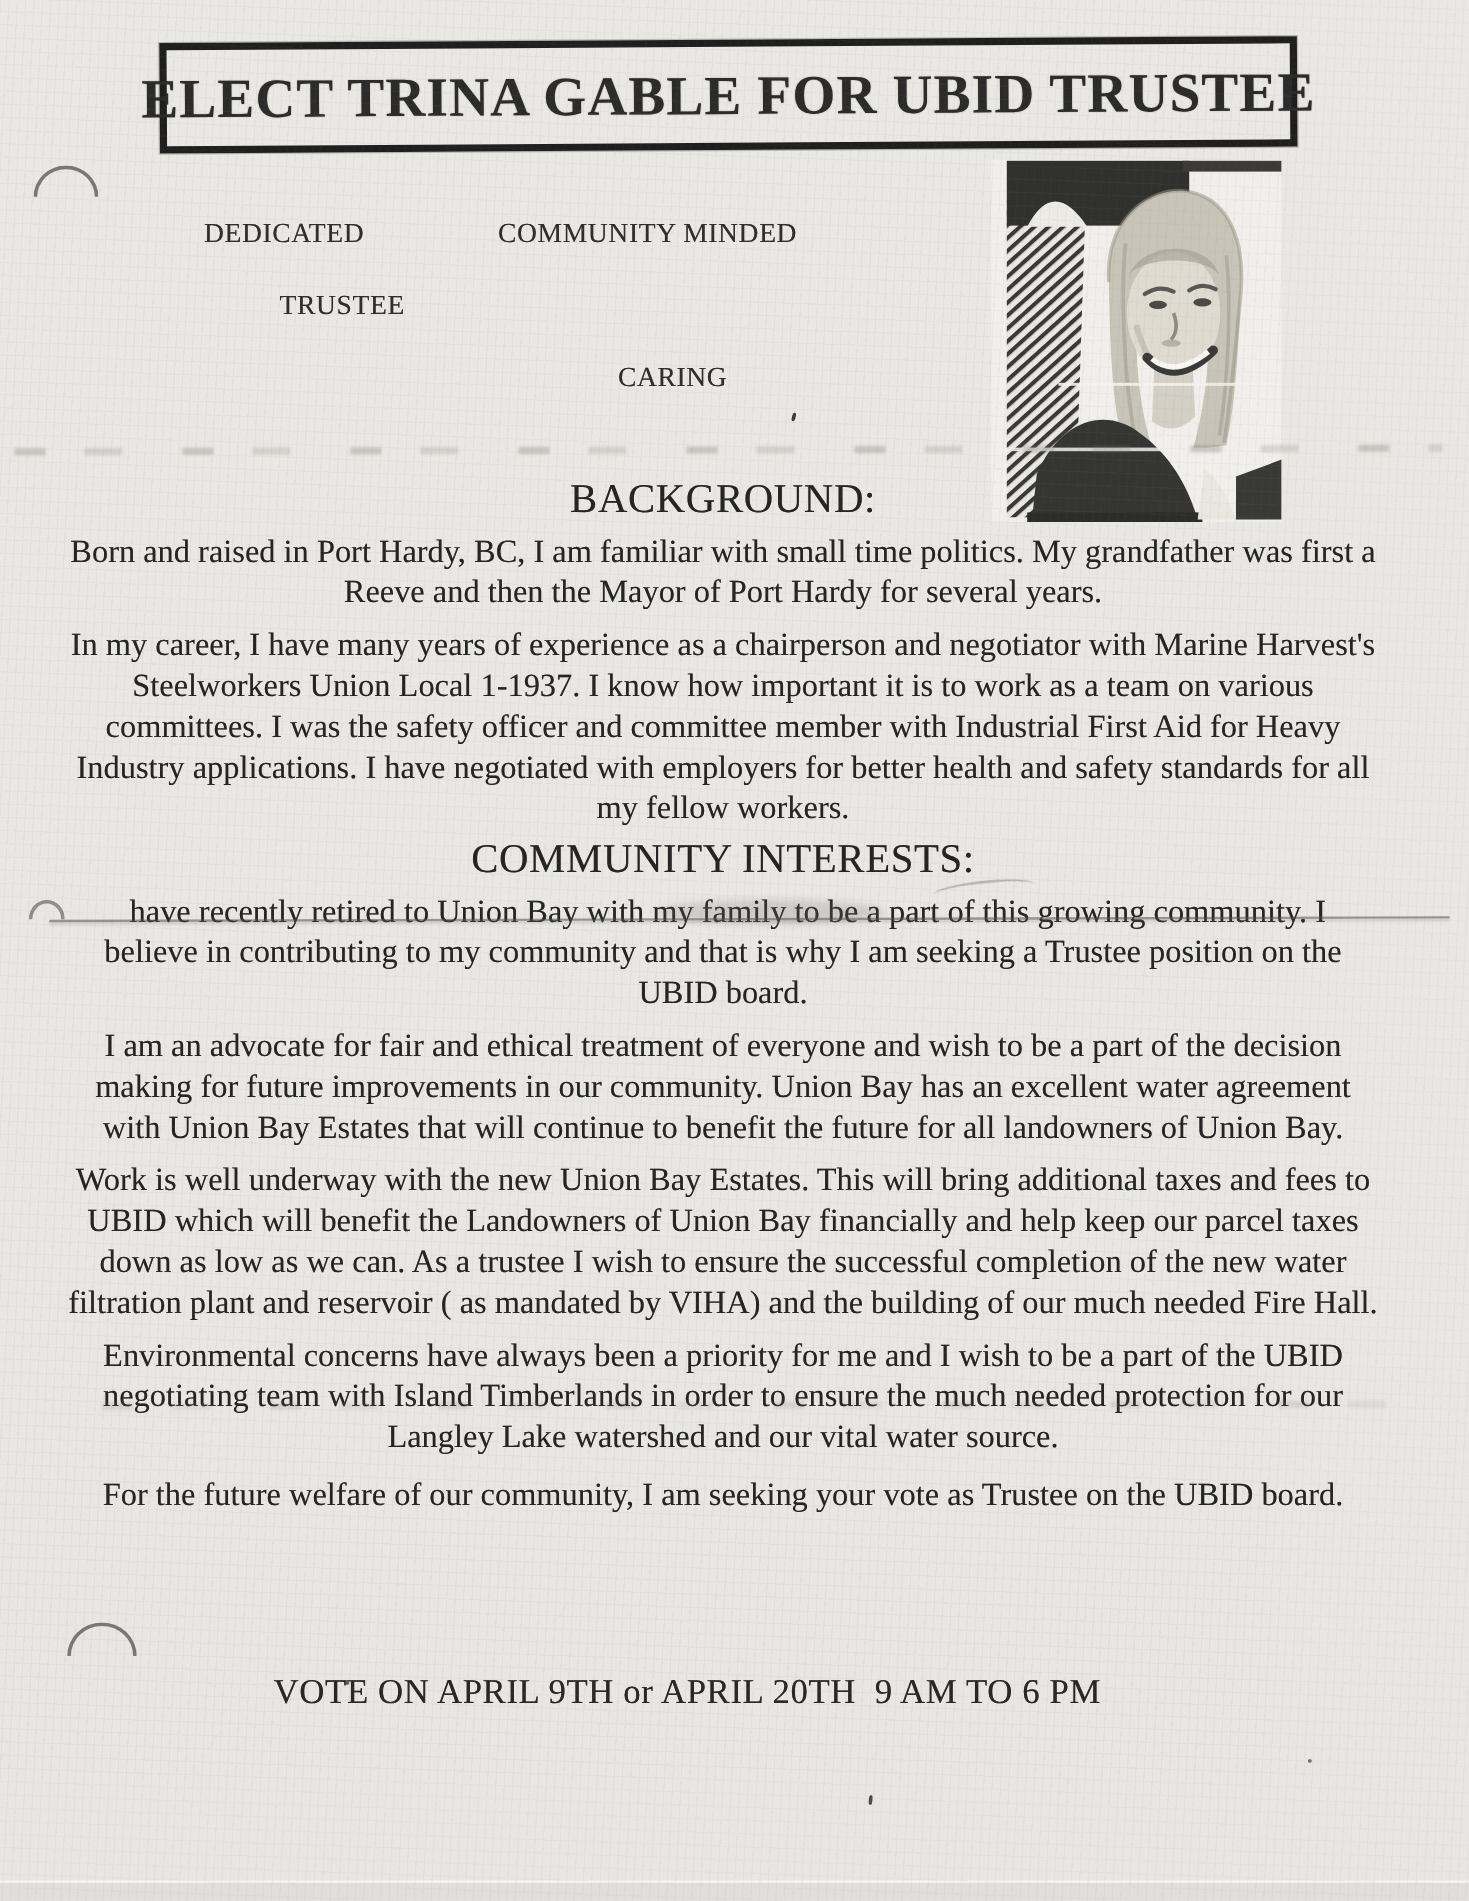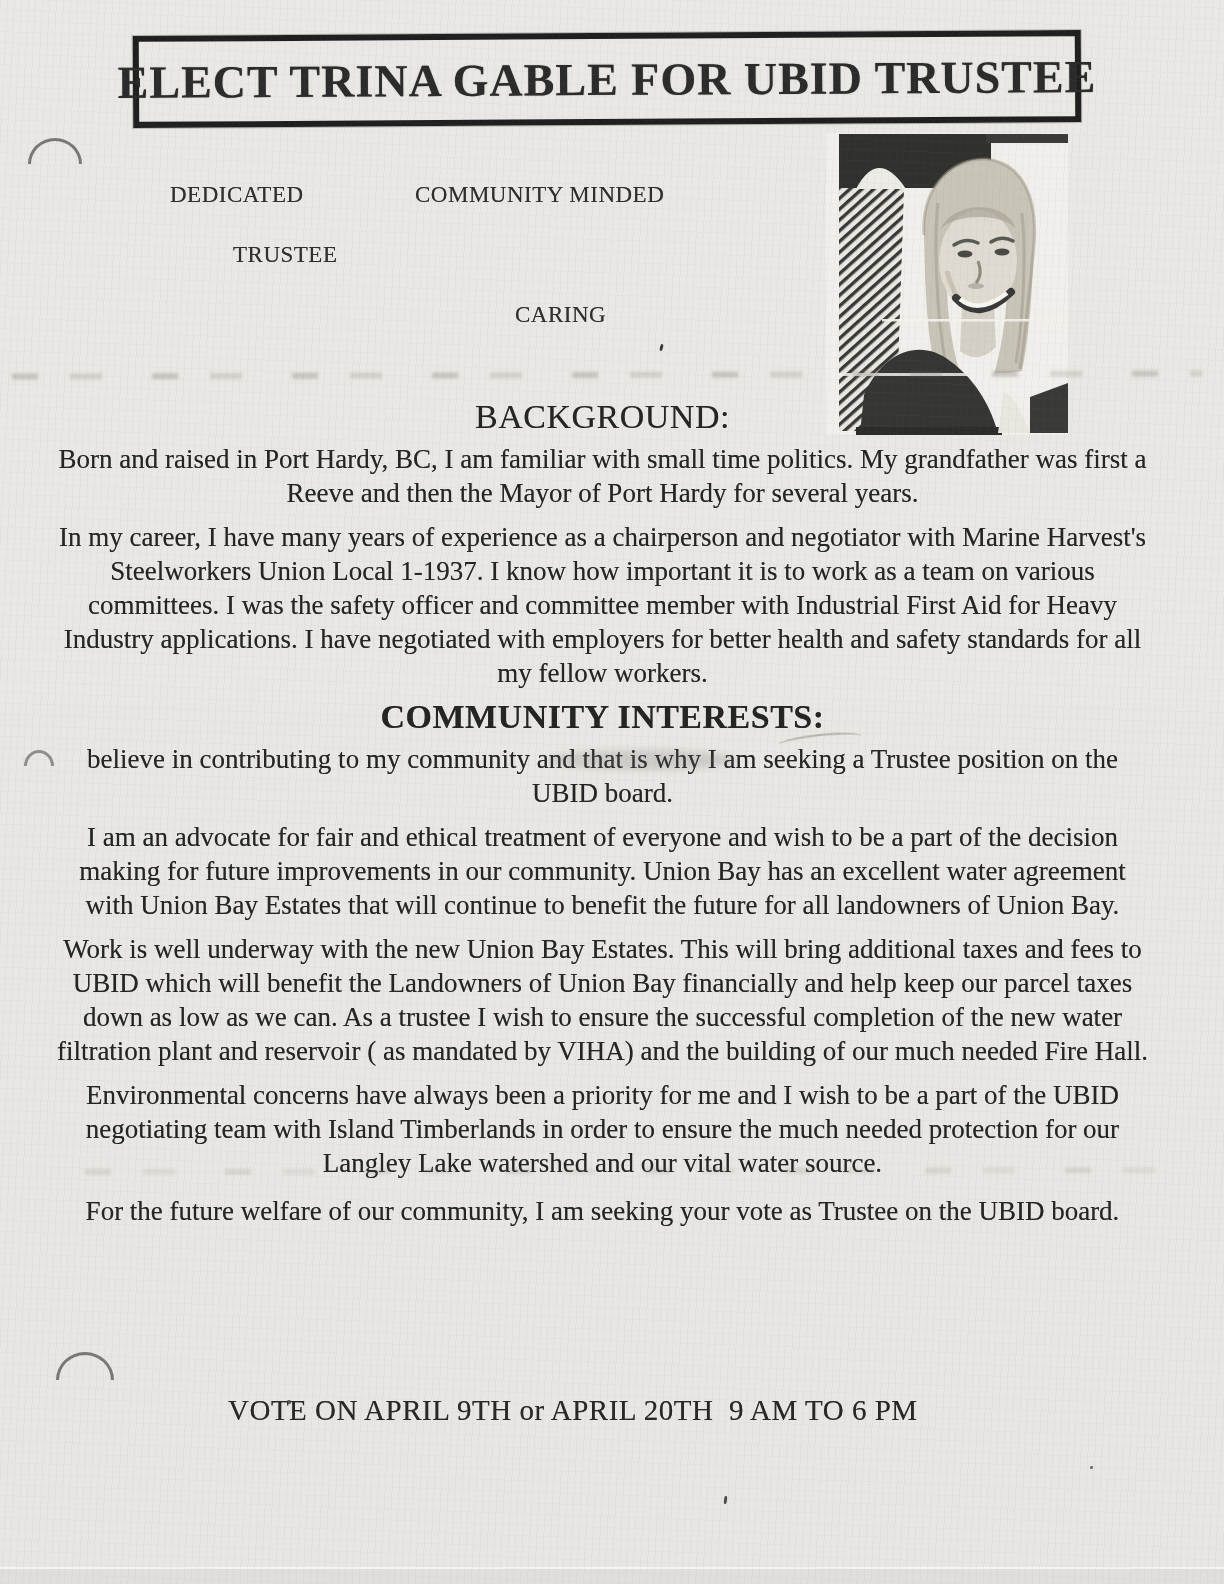--- a/index.html
+++ b/index.html
@@ -39,21 +39,21 @@
   }
   
   .content{
     position:absolute;left:55px;top:400px;width:1095px;
     font-size:27px;line-height:34px;color:#242424;
     text-shadow:0 0 .4px rgba(36,36,36,.5);
   }
   .content h2{
     font-size:34px;font-weight:normal;letter-spacing:.5px;margin:0 0 8px 0;
   }
-  .content h2.comm{margin-top:2px;font-weight:bold;}
+  .content h2.comm{margin-top:2px;}
   .content p{margin:0 0 10px 0;}
   .struck-para{position:relative;}
   .struck{display:block;position:relative;padding-left:8px;}
   .struck::after{
     content:"";position:absolute;left:-14px;right:-58px;top:23px;height:2px;
     background:rgba(80,80,80,.55);transform:rotate(-.15deg);
     box-shadow:0 2px 2px rgba(120,120,120,.25);
   }
   .strike-smudge{
     position:absolute;left:492px;top:8px;width:190px;height:20px;
@@ -162,21 +162,21 @@
   <span class="trait" style="left:233px;top:242px">TRUSTEE</span>
   <span class="trait" style="left:515px;top:302px">CARING</span>
 
   <div class="content">
     <h2>BACKGROUND:</h2>
     <p>Born and raised in Port Hardy, BC, I am familiar with small time politics. My grandfather was first a Reeve and then the Mayor of Port Hardy for several years.</p>
     <p>In my career, I have many years of experience as a chairperson and negotiator with Marine Harvest's Steelworkers Union Local 1-1937. I know how important it is to work as a team on various committees. I was the safety officer and committee member with Industrial First Aid for Heavy Industry applications. I have negotiated with employers for better health and safety standards for all my fellow workers.</p>
 
     <h2 class="comm">COMMUNITY INTERESTS:</h2>
     <p class="struck-para">
-      <span class="strike-smudge"></span><span>believe in contributing to my community and that is why I am seeking a Trustee position on the UBID board.</span>
+      <span class="struck">have recently retired to Union Bay with my family to be a part of this growing community. I</span><span class="strike-smudge"></span><span>believe in contributing to my community and that is why I am seeking a Trustee position on the UBID board.</span>
     </p>
     <p>I am an advocate for fair and ethical treatment of everyone and wish to be a part of the decision making for future improvements in our community. Union Bay has an excellent water agreement with Union Bay Estates that will continue to benefit the future for all landowners of Union Bay.</p>
     <p>Work is well underway with the new Union Bay Estates. This will bring additional taxes and fees to UBID which will benefit the Landowners of Union Bay financially and help keep our parcel taxes down as low as we can. As a trustee I wish to ensure the successful completion of the new water filtration plant and reservoir ( as mandated by VIHA) and the building of our much needed Fire Hall.</p>
     <p>Environmental concerns have always been a priority for me and I wish to be a part of the UBID negotiating team with Island Timberlands in order to ensure the much needed protection for our Langley Lake watershed and our vital water source.</p>
     <p class="closing">For the future welfare of our community, I am seeking your vote as Trustee on the UBID board.</p>
   </div>
 
   <div class="vote-line">VOTE ON APRIL 9TH or APRIL 20TH  9 AM TO 6 PM</div>
 
   <div class="smudge smudge-1"></div>

